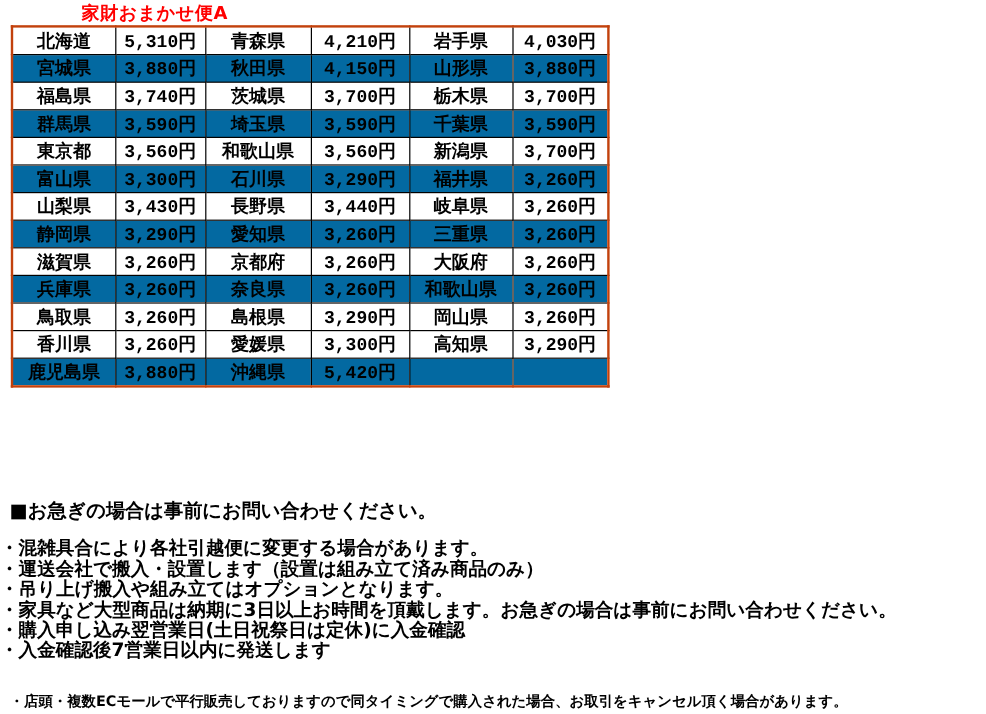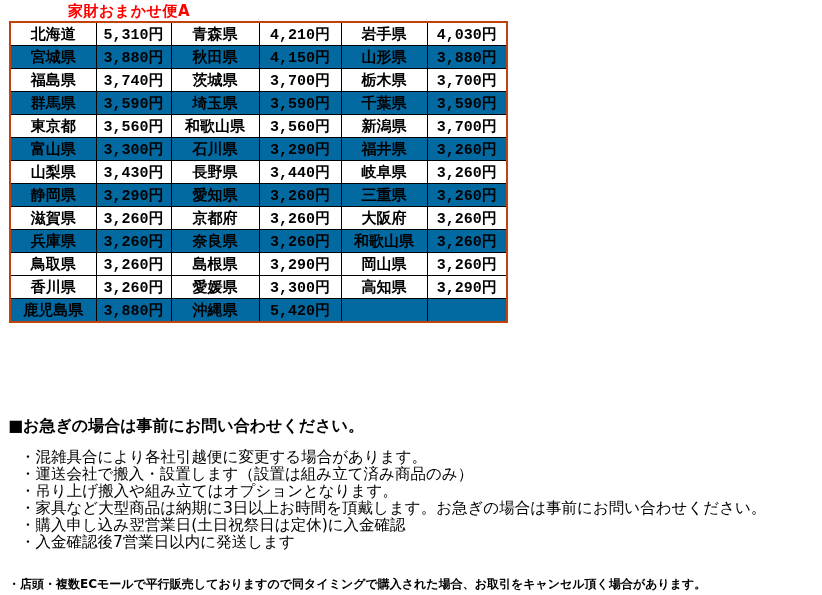--- a/index.html
+++ b/index.html
@@ -45,22 +45,22 @@
   }
   table.fees tr.alt td{
     background:#0369a1;
   }
   .heading{
     position:absolute;left:8px;top:416px;
     font-size:16px;font-weight:bold;
     white-space:nowrap;
   }
   .bullets{
-    position:absolute;left:20px;top:449px;
-    font-size:15.5px;font-weight:normal;
+    position:absolute;left:0;top:449px;
+    font-size:15.5px;font-weight:bold;
     line-height:17px;
     white-space:nowrap;
   }
   .bullets .note-line{white-space:nowrap;}
   .fine{
     position:absolute;left:8px;top:576px;
     font-size:12px;font-weight:bold;
     white-space:nowrap;
   }
 </style>

